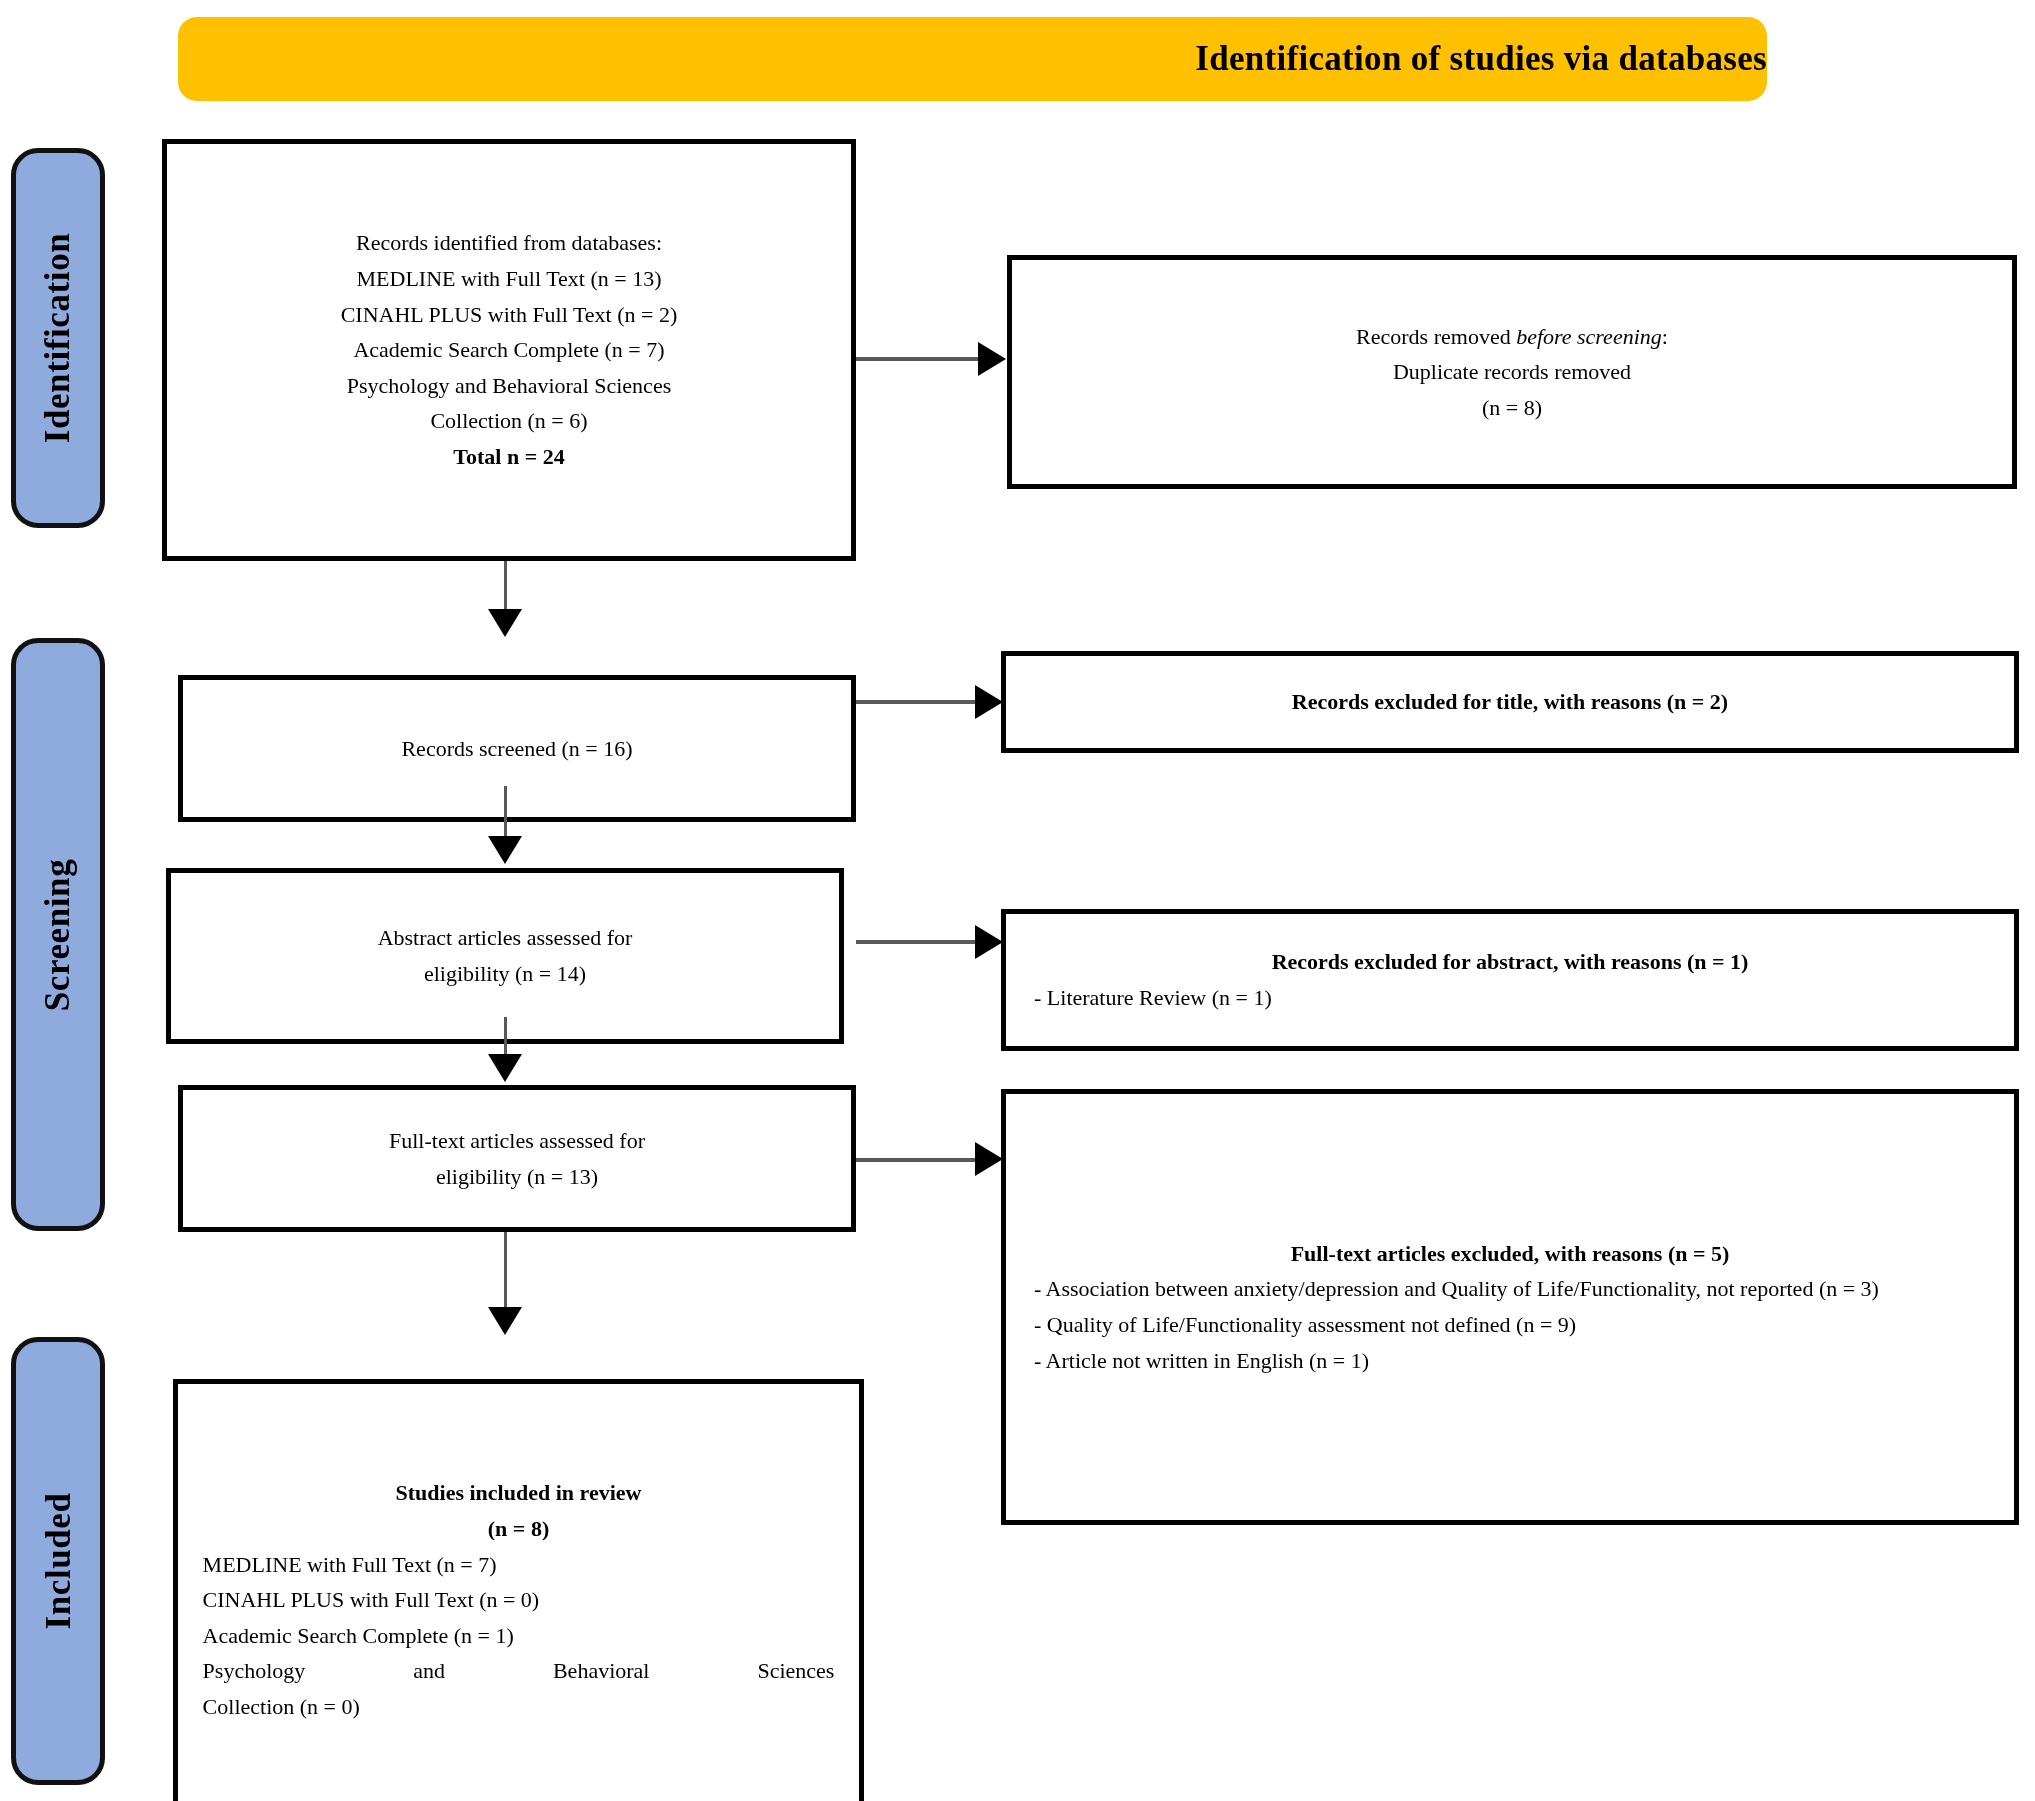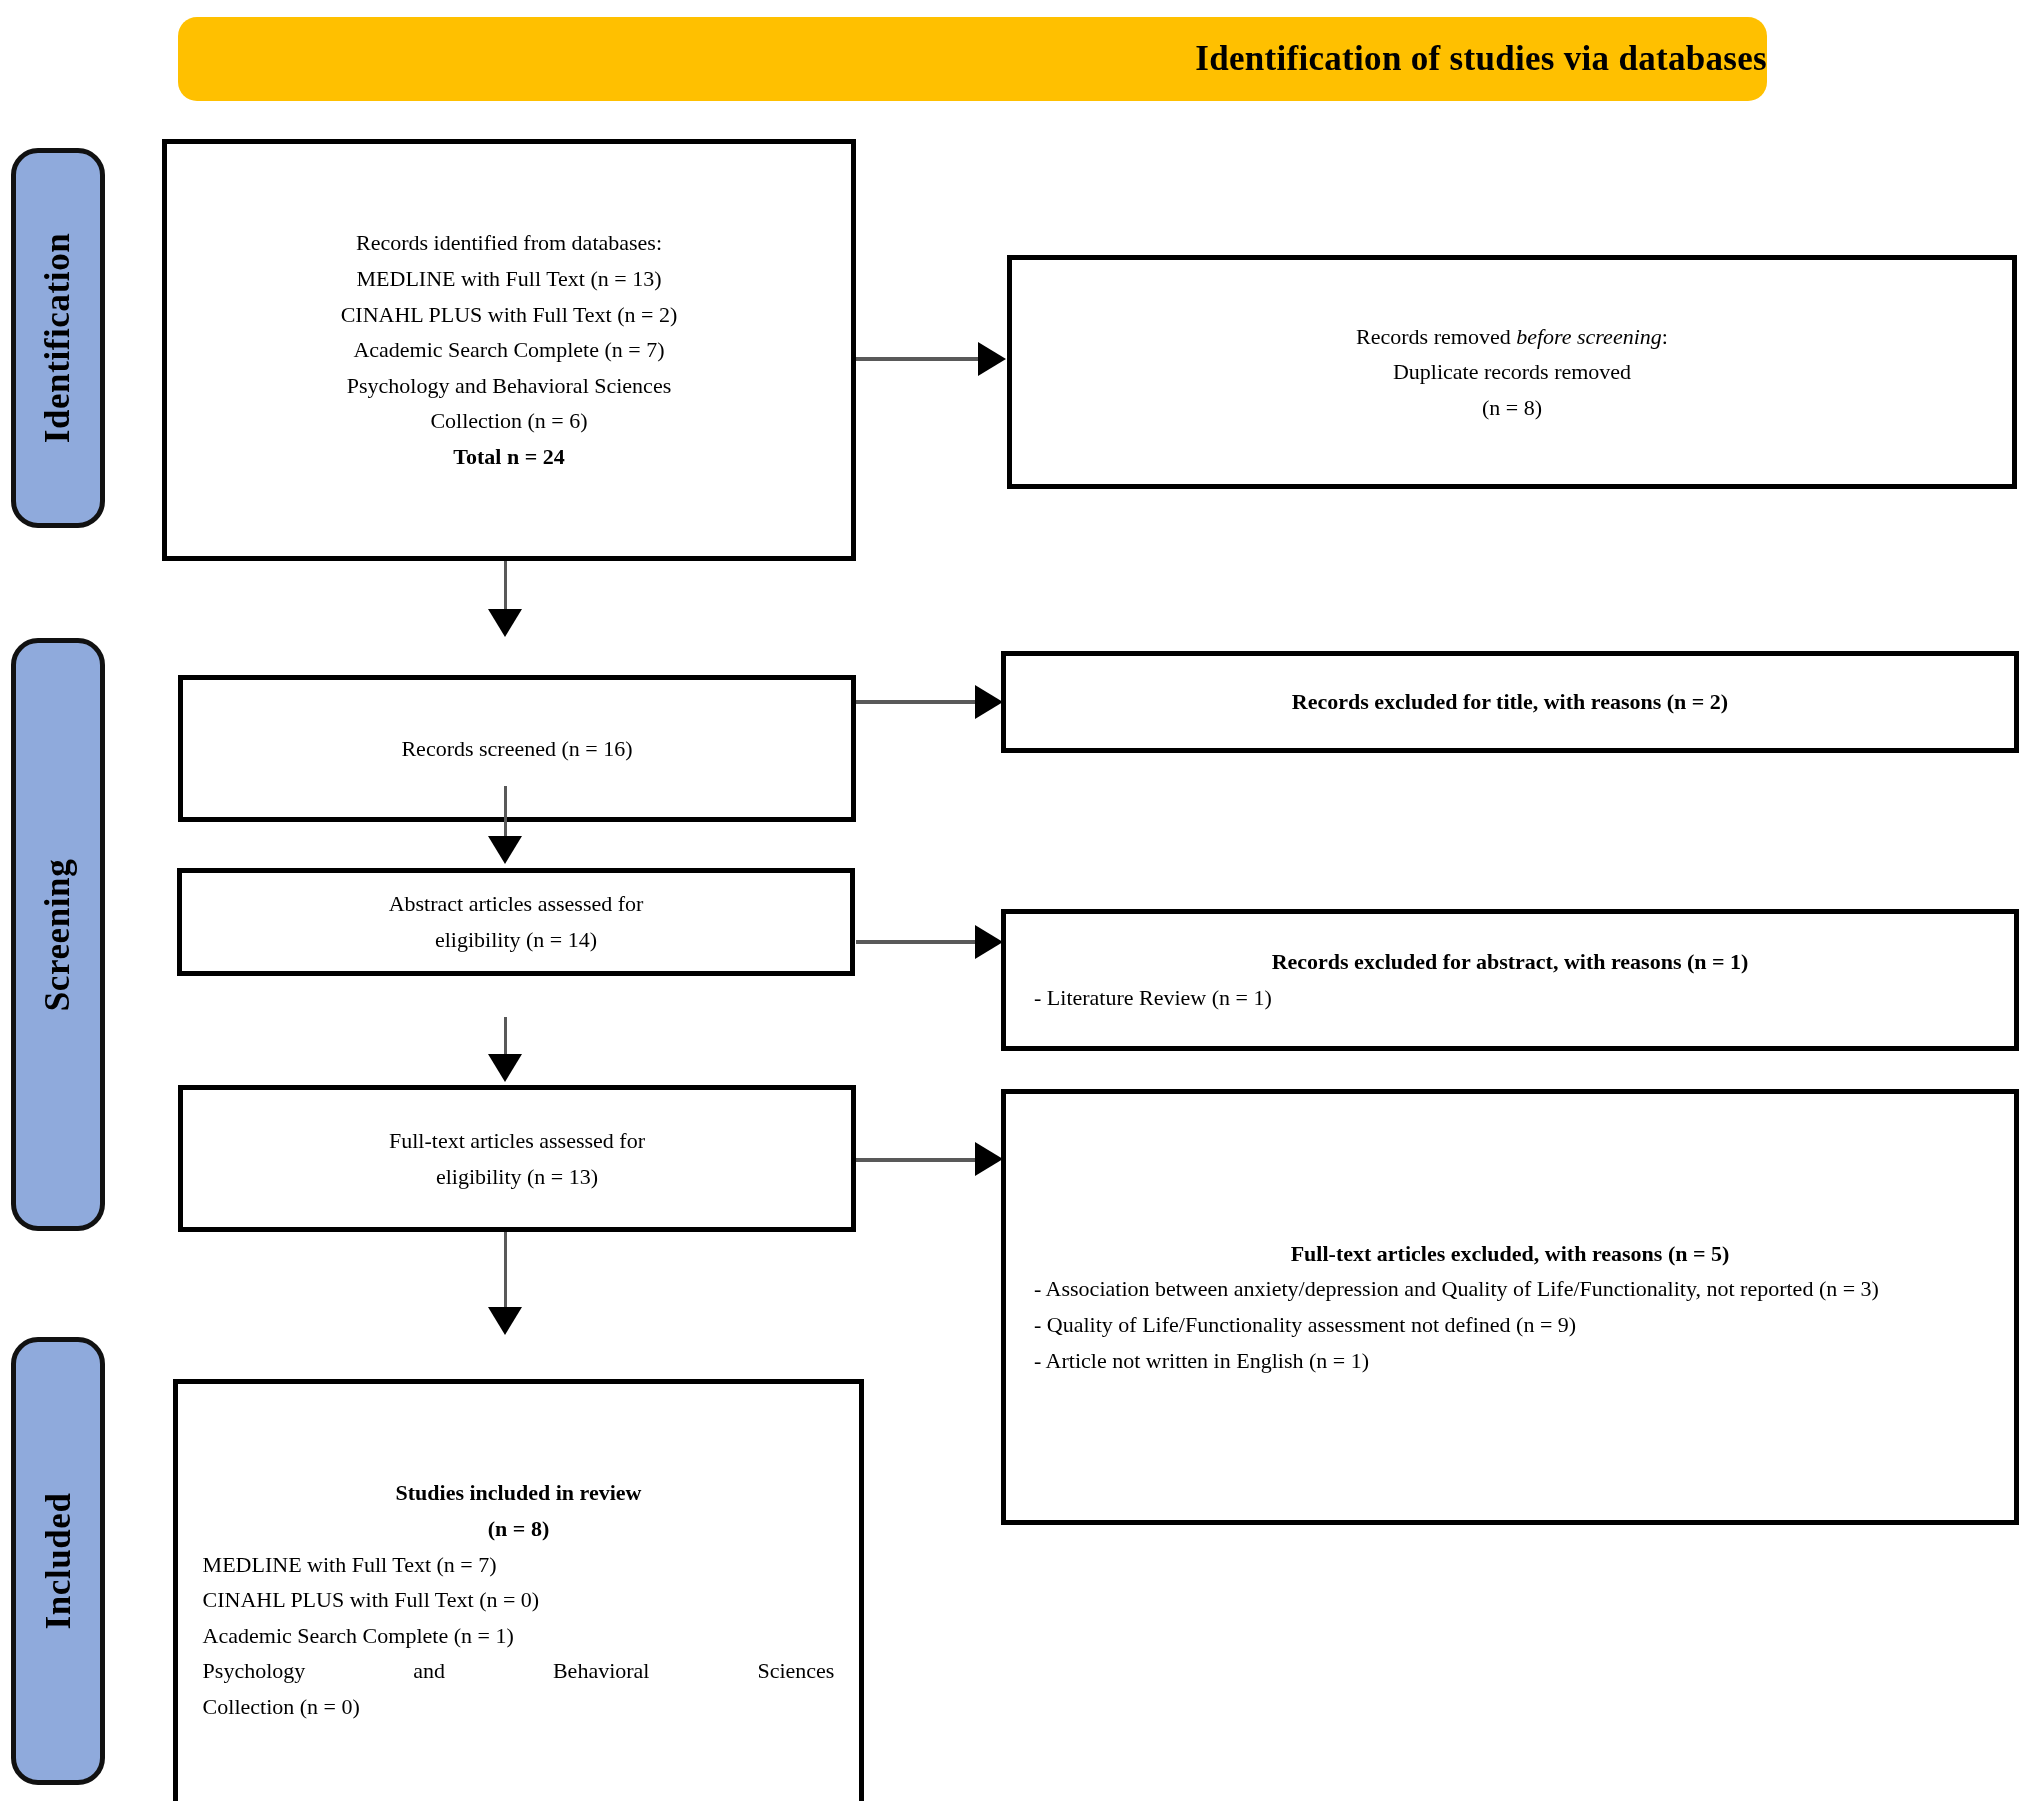--- a/index.html
+++ b/index.html
@@ -92,21 +92,21 @@
   #box-identified {
     left: 162px; top: 139px; width: 694px; height: 422px;
     padding: 14.5px 20px;
   }
   #box-screened {
     left: 178px; top: 639px; width: 678px; height: 147px;
     padding: 0 22.4px;
     margin-top: 36px;
   }
   #box-abstract {
-    left: 177px; top: 868px; width: 678px; height: 108px;
+    left: 166px; top: 868px; width: 678px; height: 176px;
     padding: 0 22.4px;
     font-family: Liberation Serif, serif;
   }
   #box-fulltext {
     left: 178px; top: 1085px; width: 678px; height: 147px;
     padding: 0 22.4px;
   }
   #box-included {
     left: 173px; top: 1342px; width: 691px; height: 442px;
     padding: 17px 24.6px;

